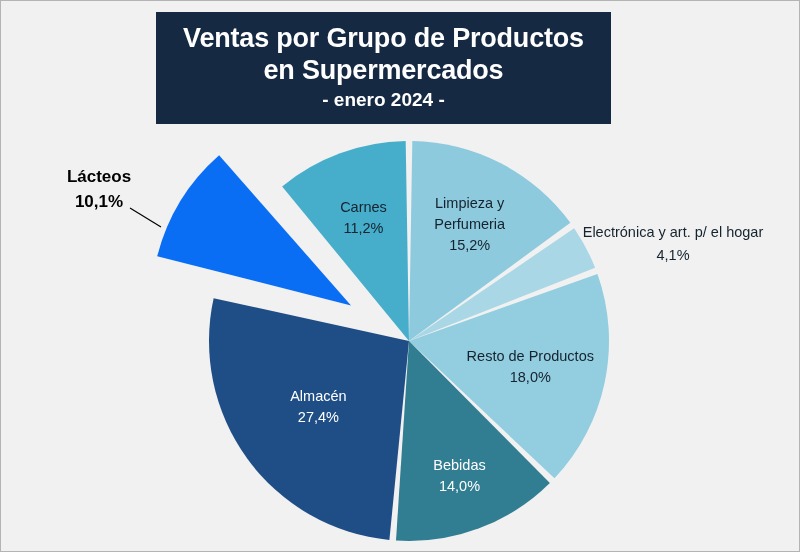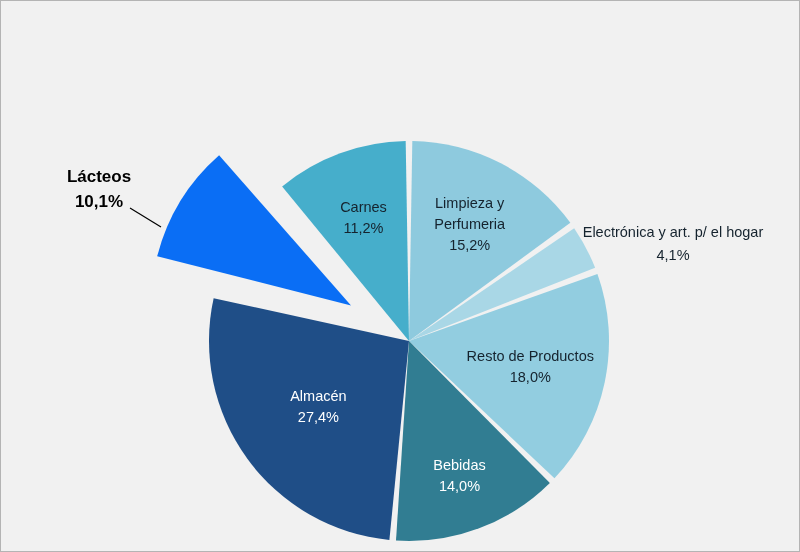--- a/index.html
+++ b/index.html
@@ -73,20 +73,24 @@
     stroke: #000000;
     stroke-width: 1.2;
     fill: none;
   }
 </style>
 </head>
 <body>
 
 <div id="chart-root">
 
+  <div id="title-box">
+    <div id="title-main">Ventas por Grupo de Productos en Supermercados</div>
+    <div id="title-sub">- enero 2024 -</div>
+  </div>
 
   <svg id="pie-svg" width="800" height="552" viewBox="0 0 800 552">
     <g id="slices-group">
         <path d="M 408.00 340.00 L 411.32 140.03 A 200 200 0 0 1 569.33 221.79 Z" fill="#8ecade"></path>
         <path d="M 408.00 340.00 L 573.16 227.21 A 200 200 0 0 1 594.12 266.80 Z" fill="#a9d7e6"></path>
         <path d="M 408.00 340.00 L 596.45 273.01 A 200 200 0 0 1 553.48 477.24 Z" fill="#92cde0"></path>
         <path d="M 408.00 340.00 L 548.85 481.99 A 200 200 0 0 1 394.99 539.58 Z" fill="#317d92"></path>
         <path d="M 408.00 340.00 L 388.38 539.04 A 200 200 0 0 1 212.64 297.16 Z" fill="#1f4e87"></path>
         <path d="M 350.02 304.47 L 156.19 255.17 A 200 200 0 0 1 218.10 154.15 Z" fill="#0a6ef5"></path>
         <path d="M 408.00 340.00 L 281.13 185.39 A 200 200 0 0 1 404.68 140.03 Z" fill="#46aecb"></path>

